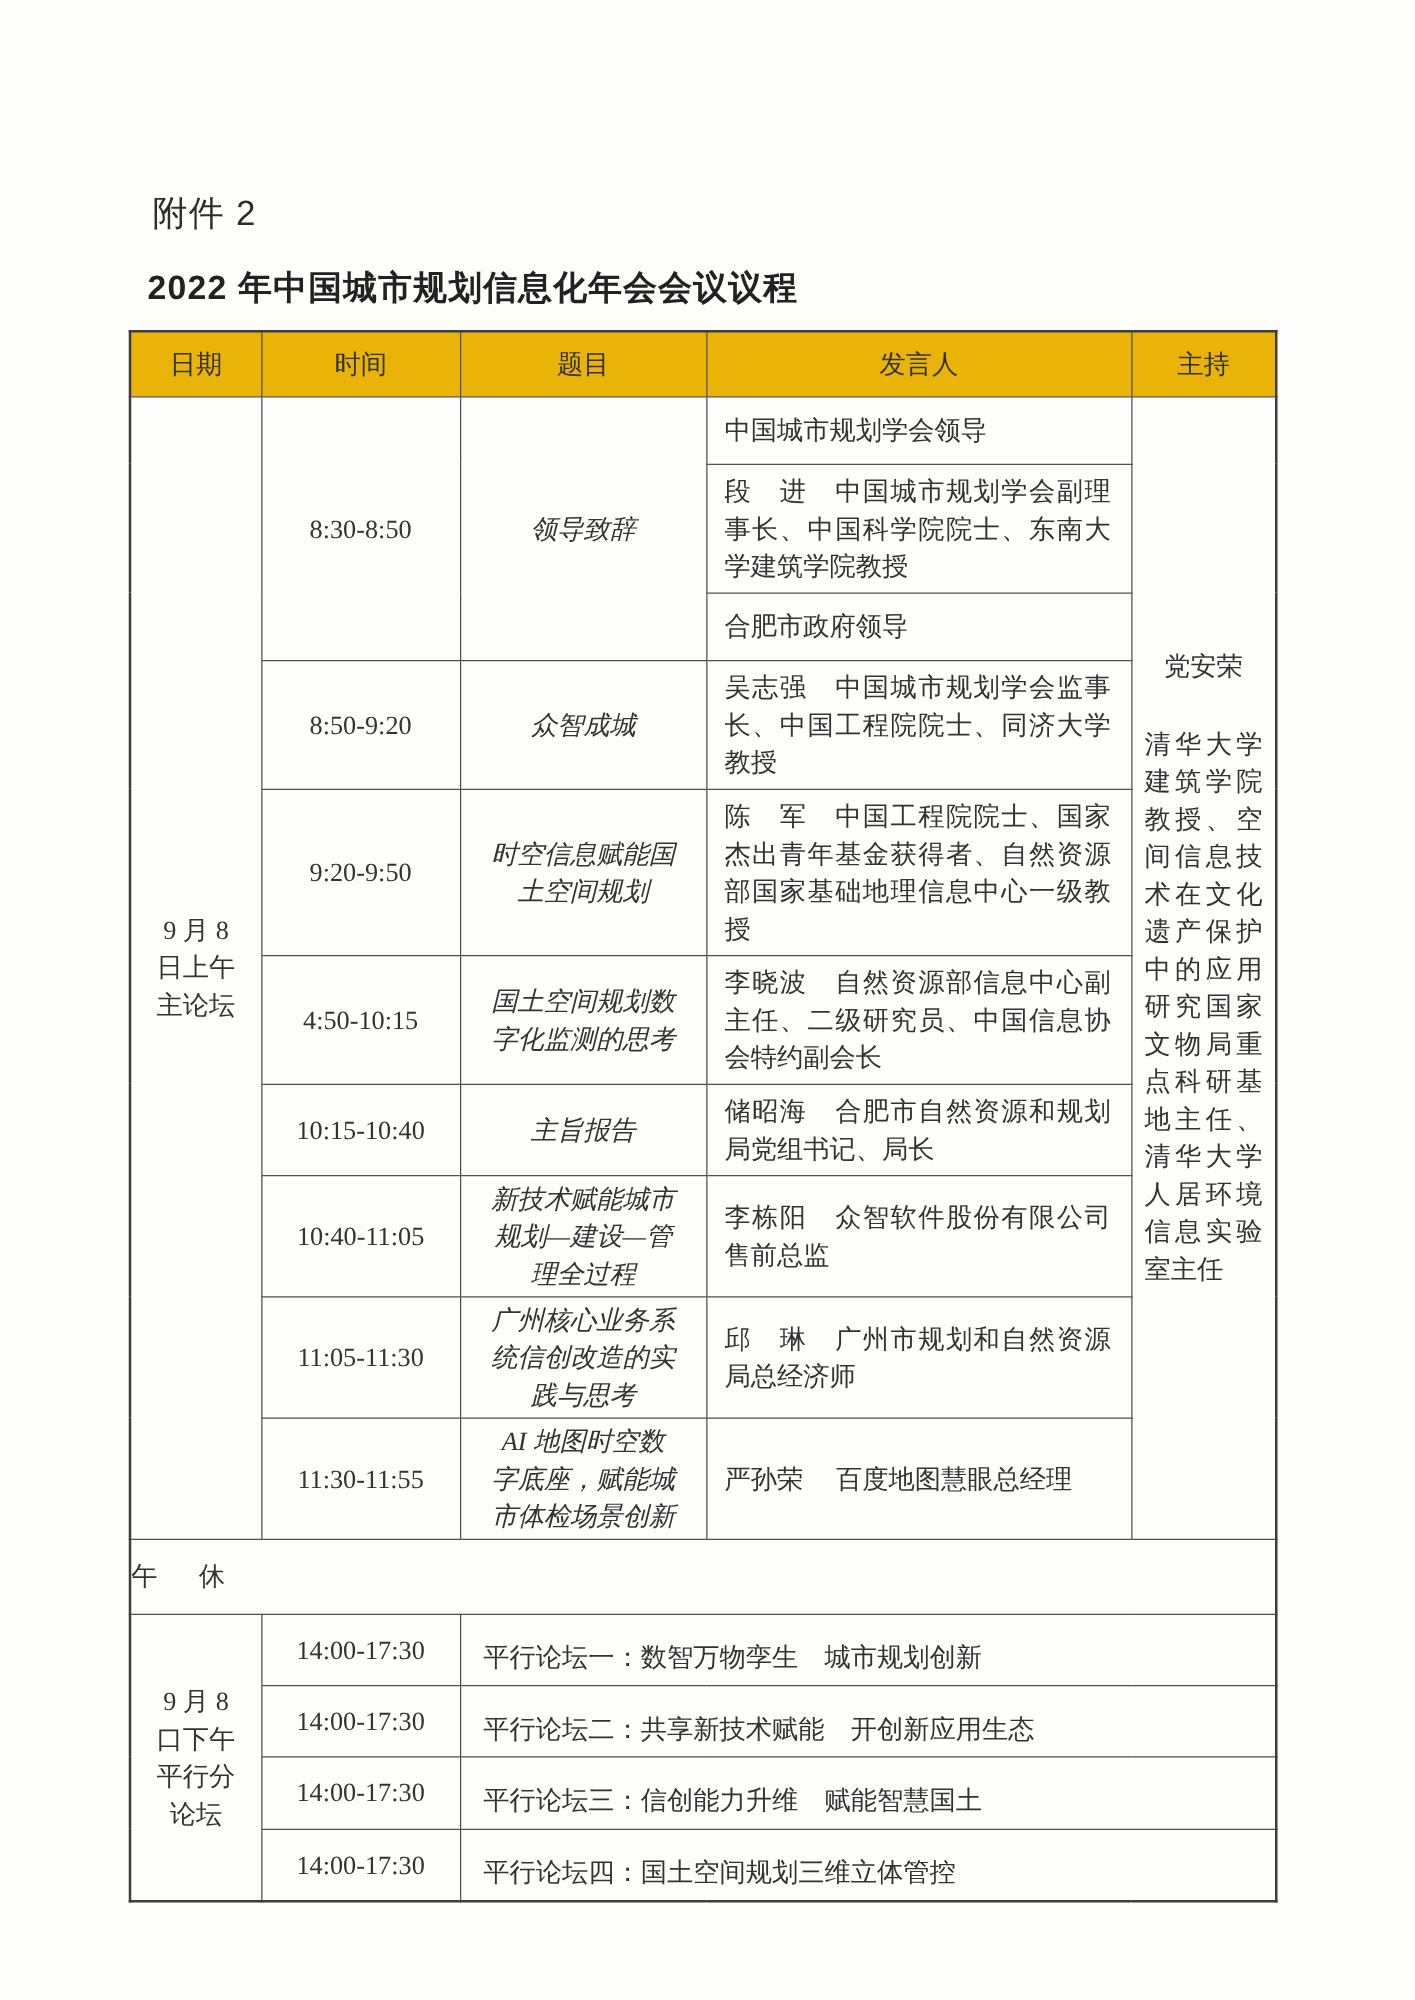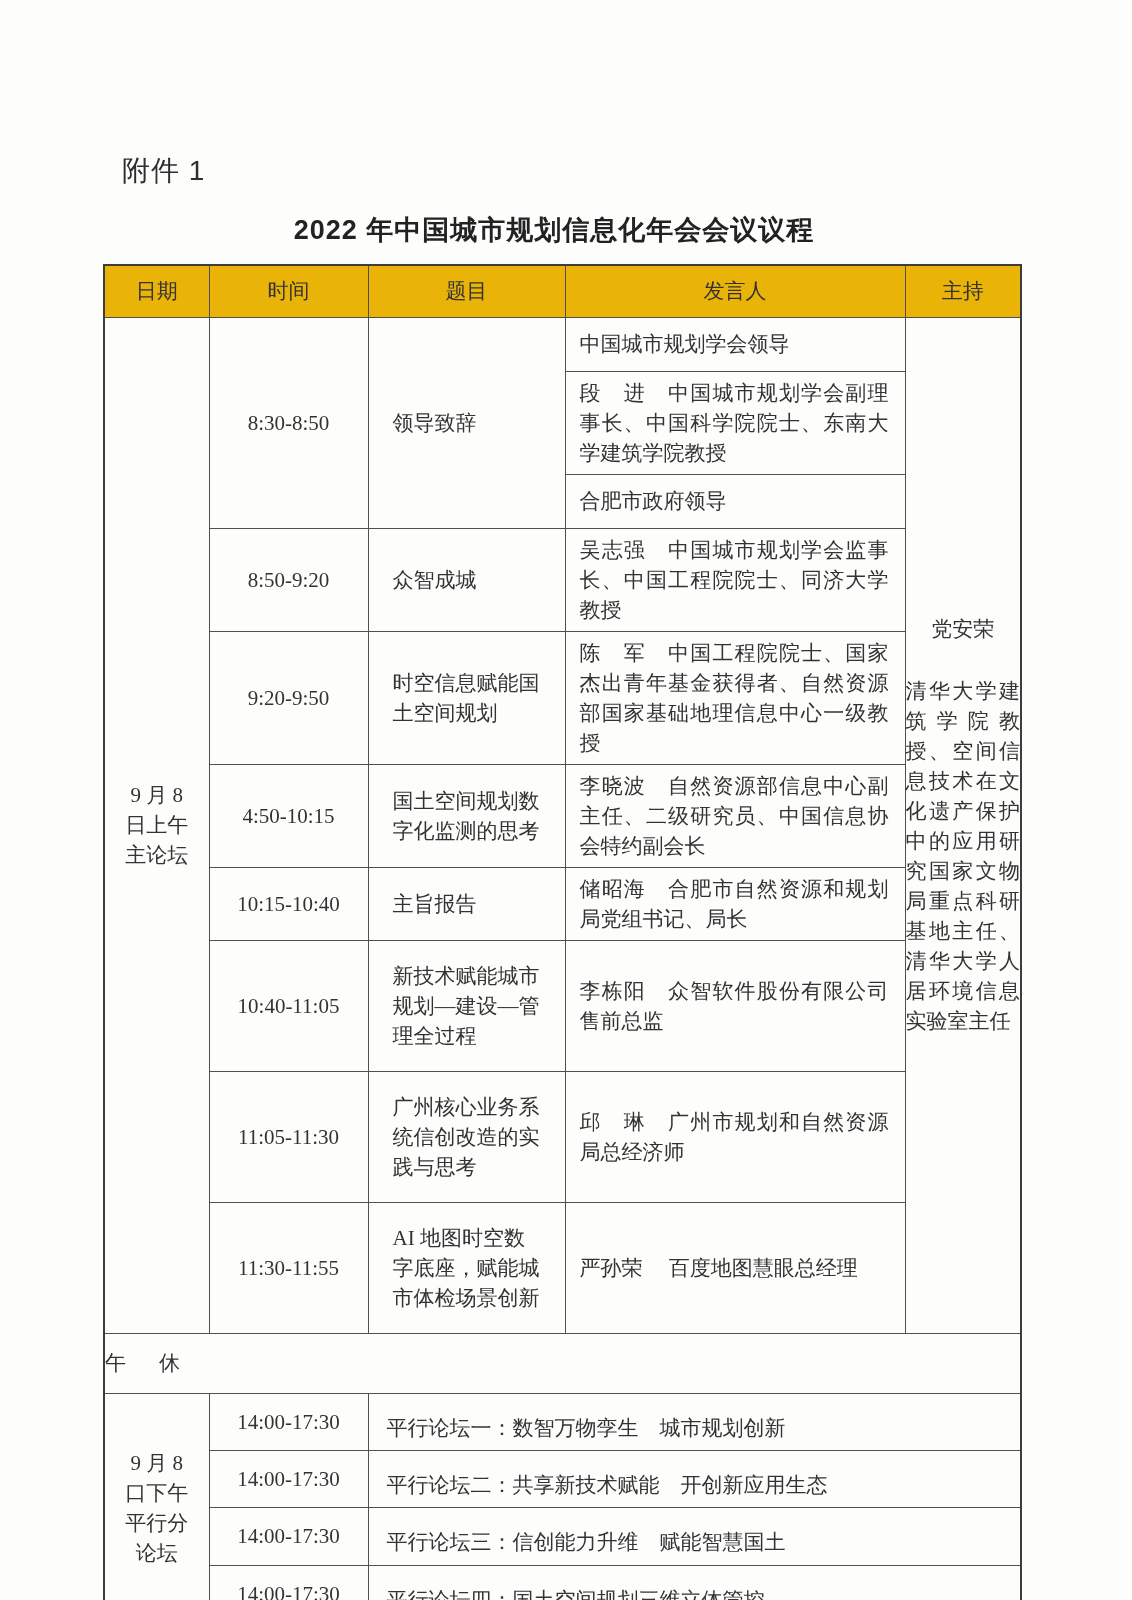--- a/index.html
+++ b/index.html
@@ -16,23 +16,23 @@
   .attachment {
     position: absolute;
     left: 122px; top: 152px;
     font-family: "Liberation Sans", "DejaVu Sans", sans-serif;
     font-size: 28px;
     color: #2e2e2e;
     letter-spacing: 1px;
   }
   .doc-title {
     position: absolute;
-    left: 94px; top: 212px;
+    left: 118px; top: 212px;
     width: 920px;
-    text-align: center;
+    text-align: left;
     font-family: "Liberation Sans", "DejaVu Sans", sans-serif;
     font-weight: bold;
     font-size: 27px;
     color: #222;
     letter-spacing: 1px;
   }
 
   .table-wrap {
     position: absolute;
     left: 103px; top: 264px;
@@ -51,43 +51,43 @@
     vertical-align: middle;
     line-height: 30px;
     font-weight: normal;
   }
   th.hdr {
     text-align: center;
     background: #eab308;
     font-size: 21px;
   }
   td.preline { white-space: pre-line; text-align: center; }
-  td.topic { text-align: left; padding: 20px 24px; }
+  td.topic { text-align: center; padding: 3px 24px; font-style: italic; }
   td.speaker {
     text-align: justify;
     text-justify: inter-character;
     padding: 6px 16px 6px 14px;
   }
   td.timecell { text-align: center; }
-  td.hostcell { padding: 6px 0; }
+  td.hostcell { padding: 6px 10px; }
   .host-name { text-align: center; margin-bottom: 32px; }
   .host-title { text-align: justify; text-justify: inter-character; }
   td.lunch {
     letter-spacing: 6px;
     border-top: 2px solid #3d3d3d;
     border-bottom: 2px solid #3d3d3d;
   }
   td.forum { padding: 16px 10px 4px 18px; text-align: left; }
 </style>
 </head>
 <body>
 
 <div class="page">
 
-  <div class="attachment">附件 1</div>
+  <div class="attachment">附件 2</div>
 
   <div class="doc-title">2022 年中国城市规划信息化年会会议议程</div>
 
   <div class="table-wrap">
     <table class="agenda">
       <colgroup>
         <col style="width:105px">
           <col style="width:159px">
           <col style="width:197px">
           <col style="width:340px">

